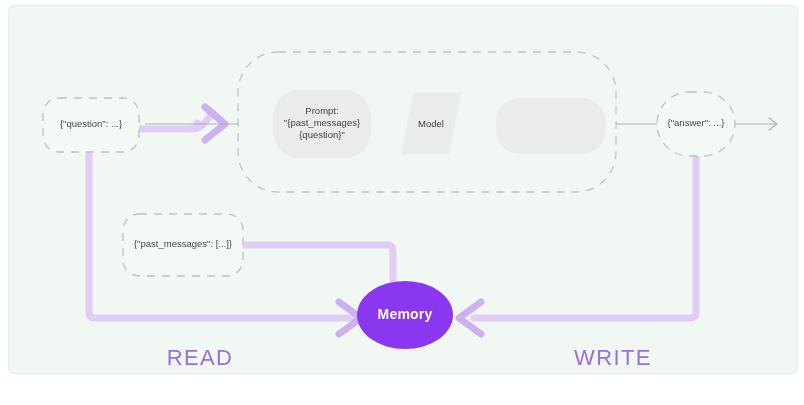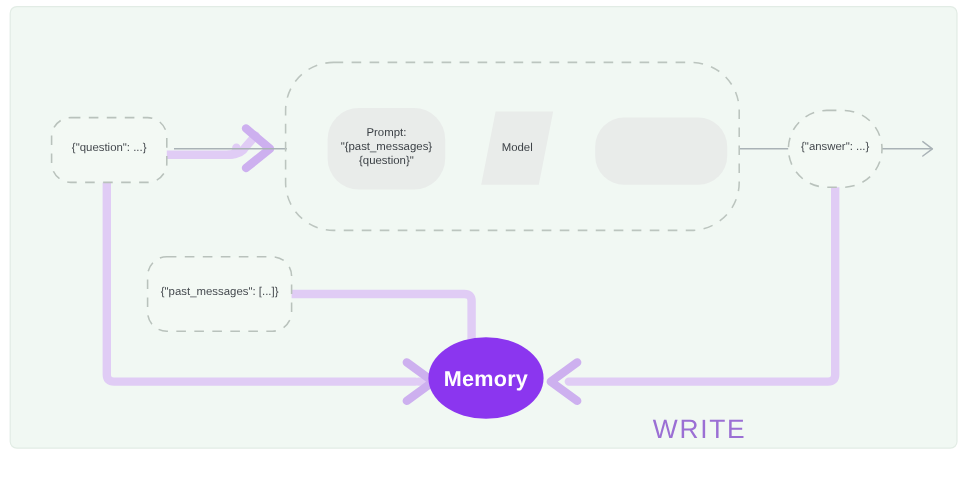--- a/index.html
+++ b/index.html
@@ -48,21 +48,21 @@
     font-size: 9.5px;
     color: #43484d;
   }
   .chain-node-label {
     font-size: 9.5px;
     color: #3c4146;
   }
   .memory-label {
     position: absolute;
     color: #ffffff;
-    font-size: 18px;
+    font-size: 14px;
     font-weight: bold;
     text-align: center;
     letter-spacing: .2px;
   }
   .rw-label {
     position: absolute;
     color: #9b6fd4;
     font-size: 22px;
     letter-spacing: 1.4px;
     text-align: center;
@@ -141,19 +141,20 @@
 
     <div class="node-label chain-node-label" style="left:259px; top:99px; width:108px;">Prompt:
 "{past_messages}
 {question}"</div>
 
     <div class="node-label chain-node-label" style="left:392px; top:112px; width:60px;">Model</div>
 
 
     <div class="memory-label" style="left:348px; top:300px; width:96px;">Memory</div>
 
+    <div class="rw-label" style="left:126px; top:339px; width:130px;">READ</div>
 
-    <div class="rw-label" style="left:504px; top:339px; width:140px;">WRITE</div>
+    <div class="rw-label" style="left:534px; top:339px; width:140px;">WRITE</div>
 
   </div>
 
 
 </div>
 
 </body></html>

